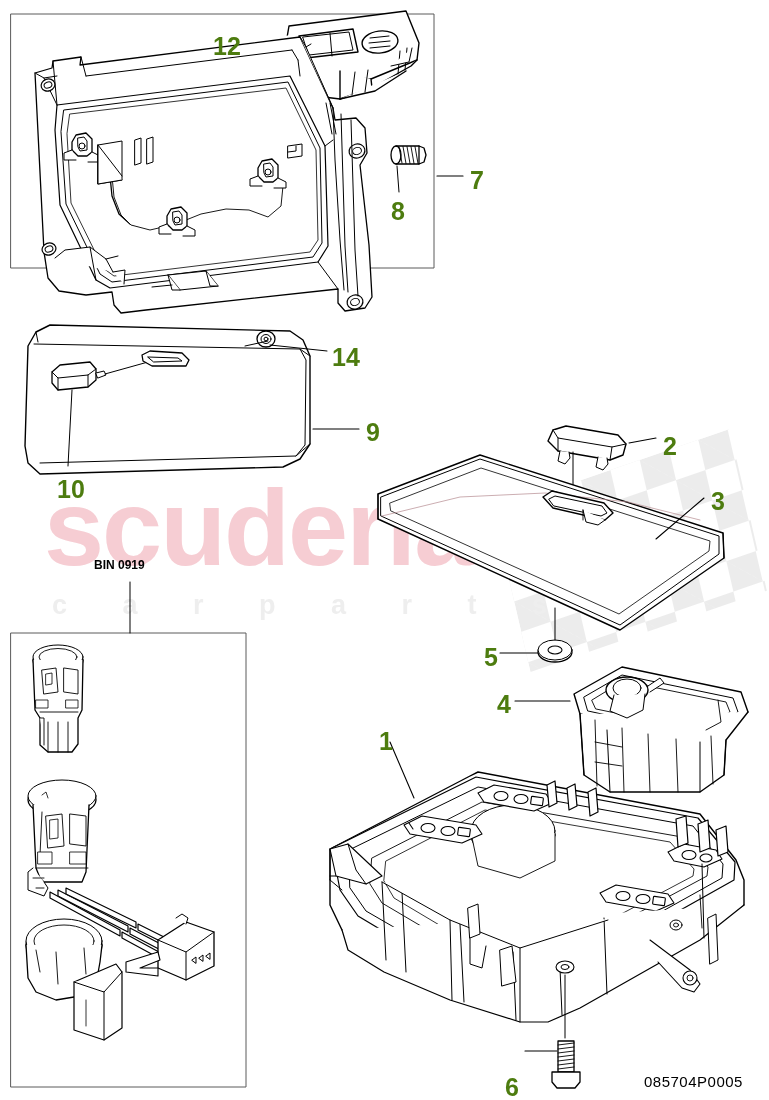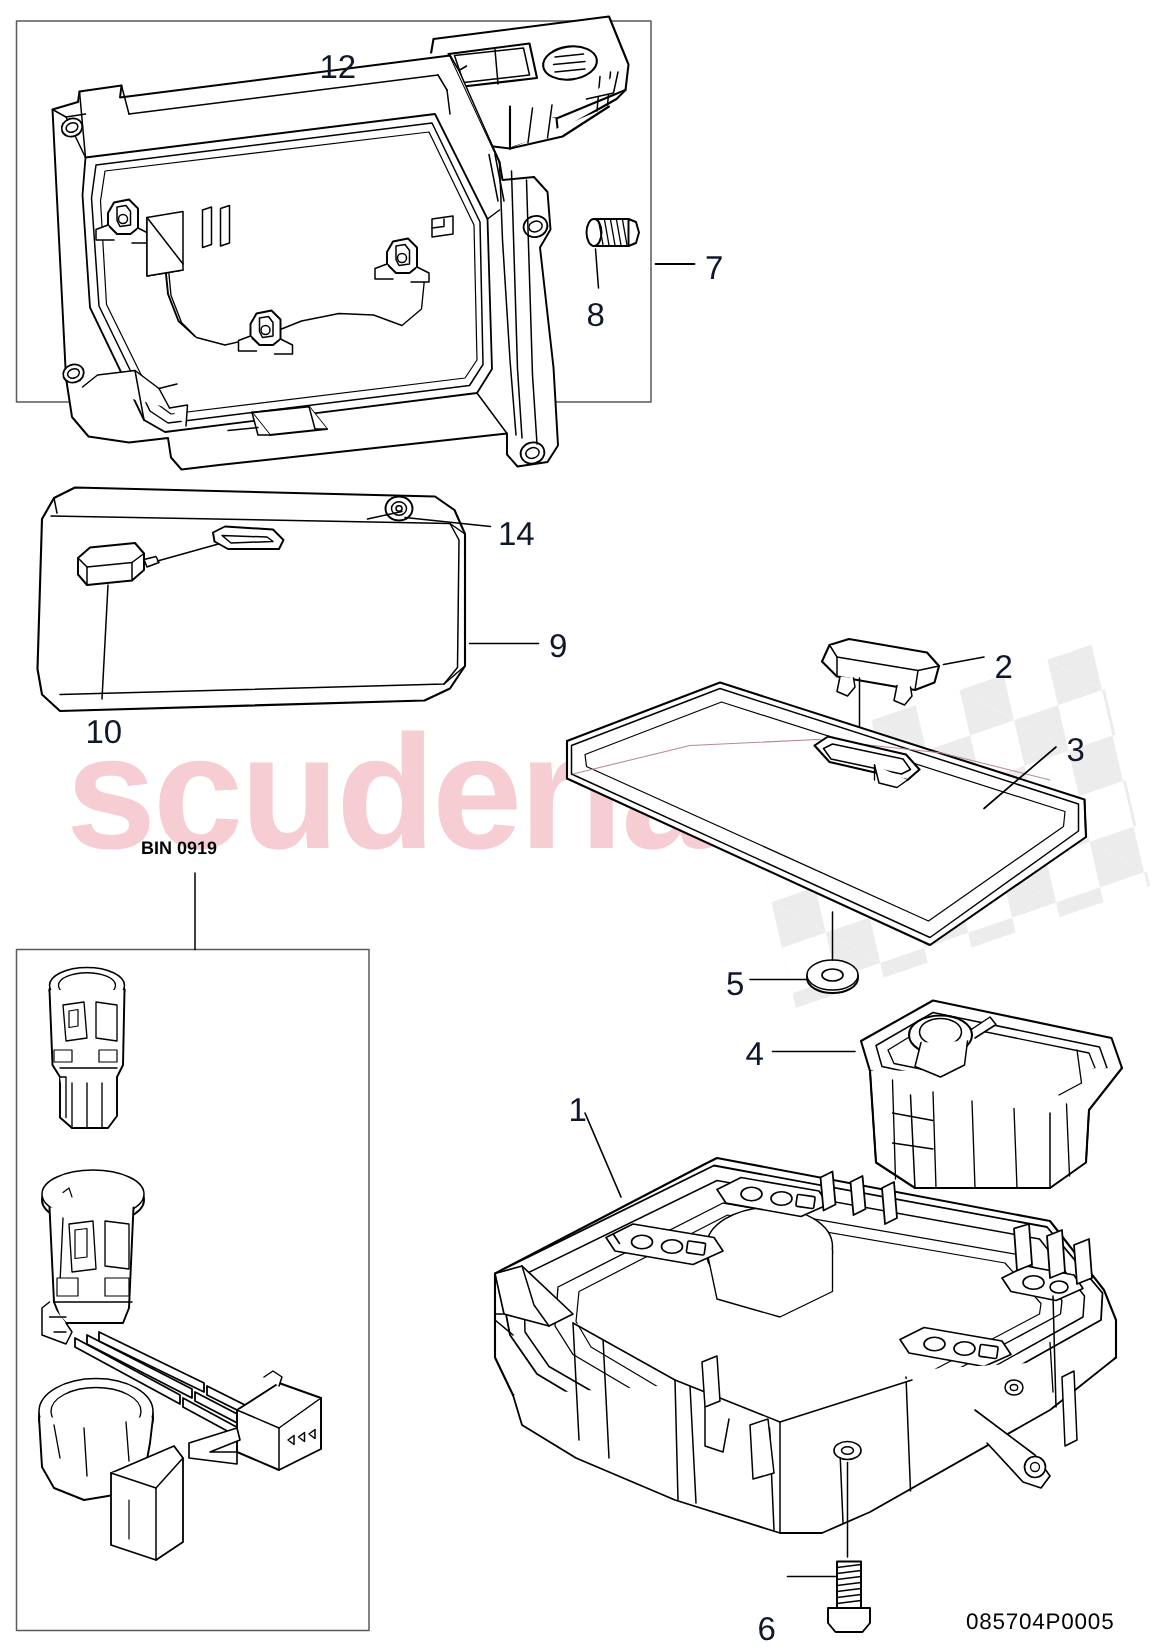--- a/index.html
+++ b/index.html
@@ -66,23 +66,23 @@
   #drawing {
     position: absolute;
     left: 0; top: 0;
     z-index: 2;
   }
   
   .lbl {
     position: absolute;
     z-index: 4;
     font-family: "Liberation Sans", sans-serif;
-    font-size: 22px;
-    font-weight: normal;
-    color: #0f172a;
+    font-size: 25px;
+    font-weight: bold;
+    color: #4d7c0f;
     line-height: 1;
     white-space: nowrap;
   }
   .bin-label {
     position: absolute;
     z-index: 5;
     font-family: "Liberation Sans", sans-serif;
     font-size: 12px;
     font-weight: bold;
     color: #000000;
@@ -100,20 +100,21 @@
   }
 </style>
 </head>
 <body>
 
 <div id="page">
 
   <div id="watermark">
     <div class="wm-flag"></div>
     <div class="wm-scuderia">scuderia</div>
+    <div class="wm-carparts">c a r   p a r t s</div>
   </div>
 
   <svg id="drawing" width="769" height="1100" viewBox="0 0 769 1100">
     <g fill="none" stroke="#000000" stroke-width="1.3" stroke-linejoin="round" stroke-linecap="round">
 
       <g stroke-width="1">
         <path d="M11,14 L434,14 L434,268 L11,268 Z" fill="#ffffff" stroke="#5a5a5a"></path>
       </g>
 
       <g stroke-width="1.2">

